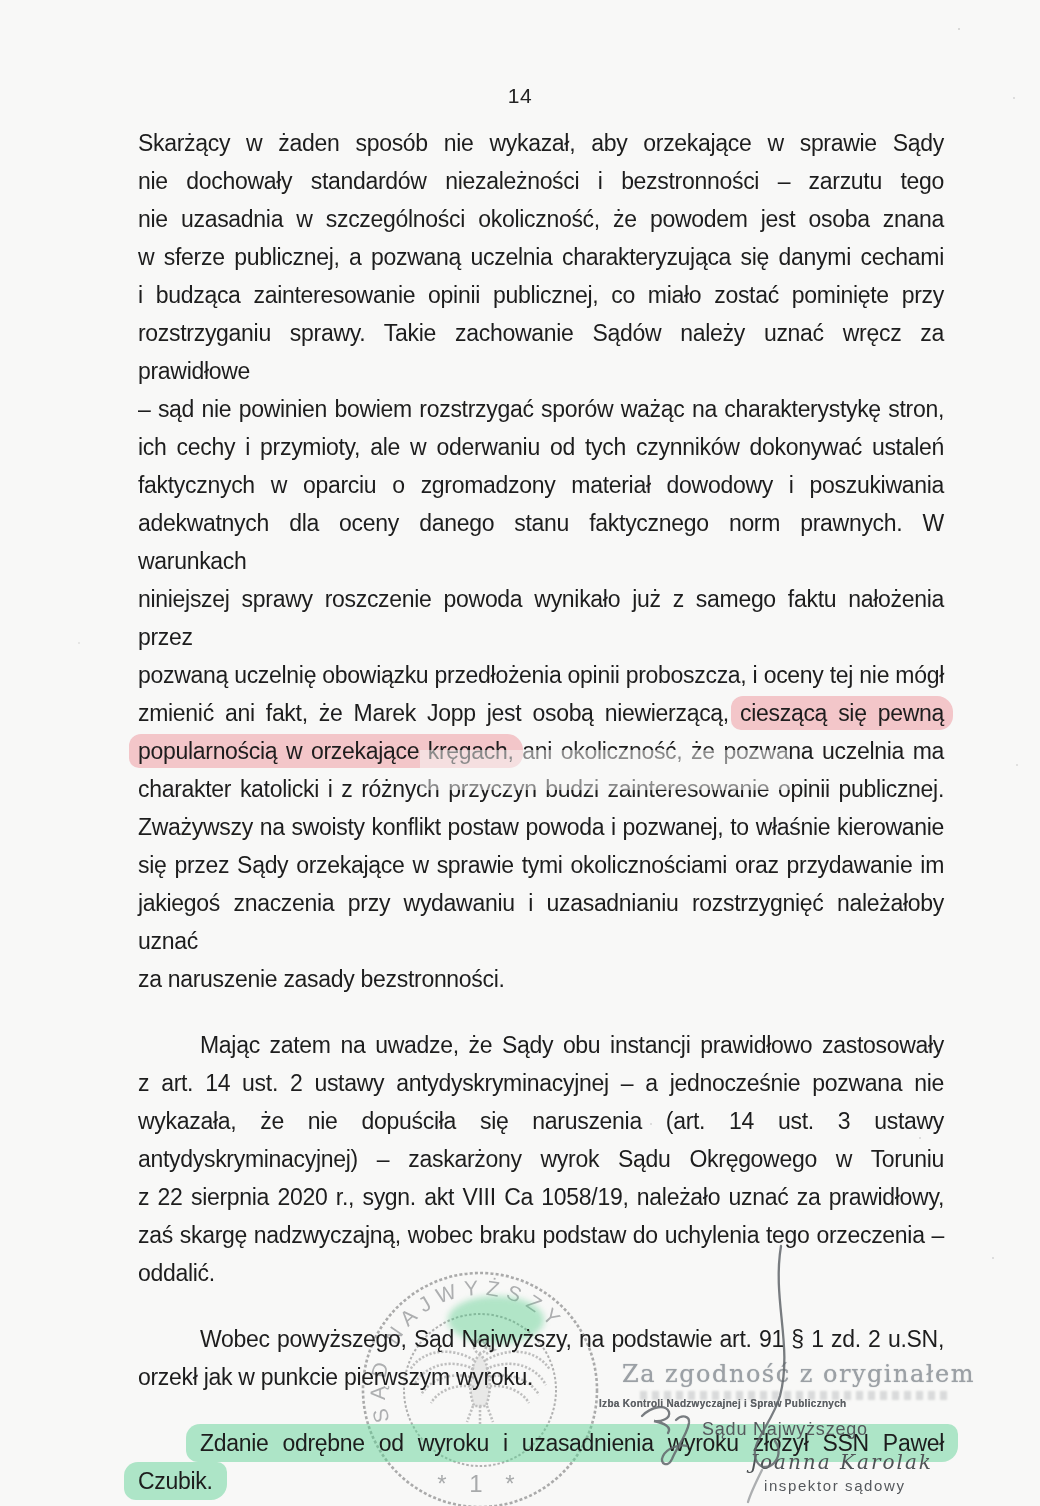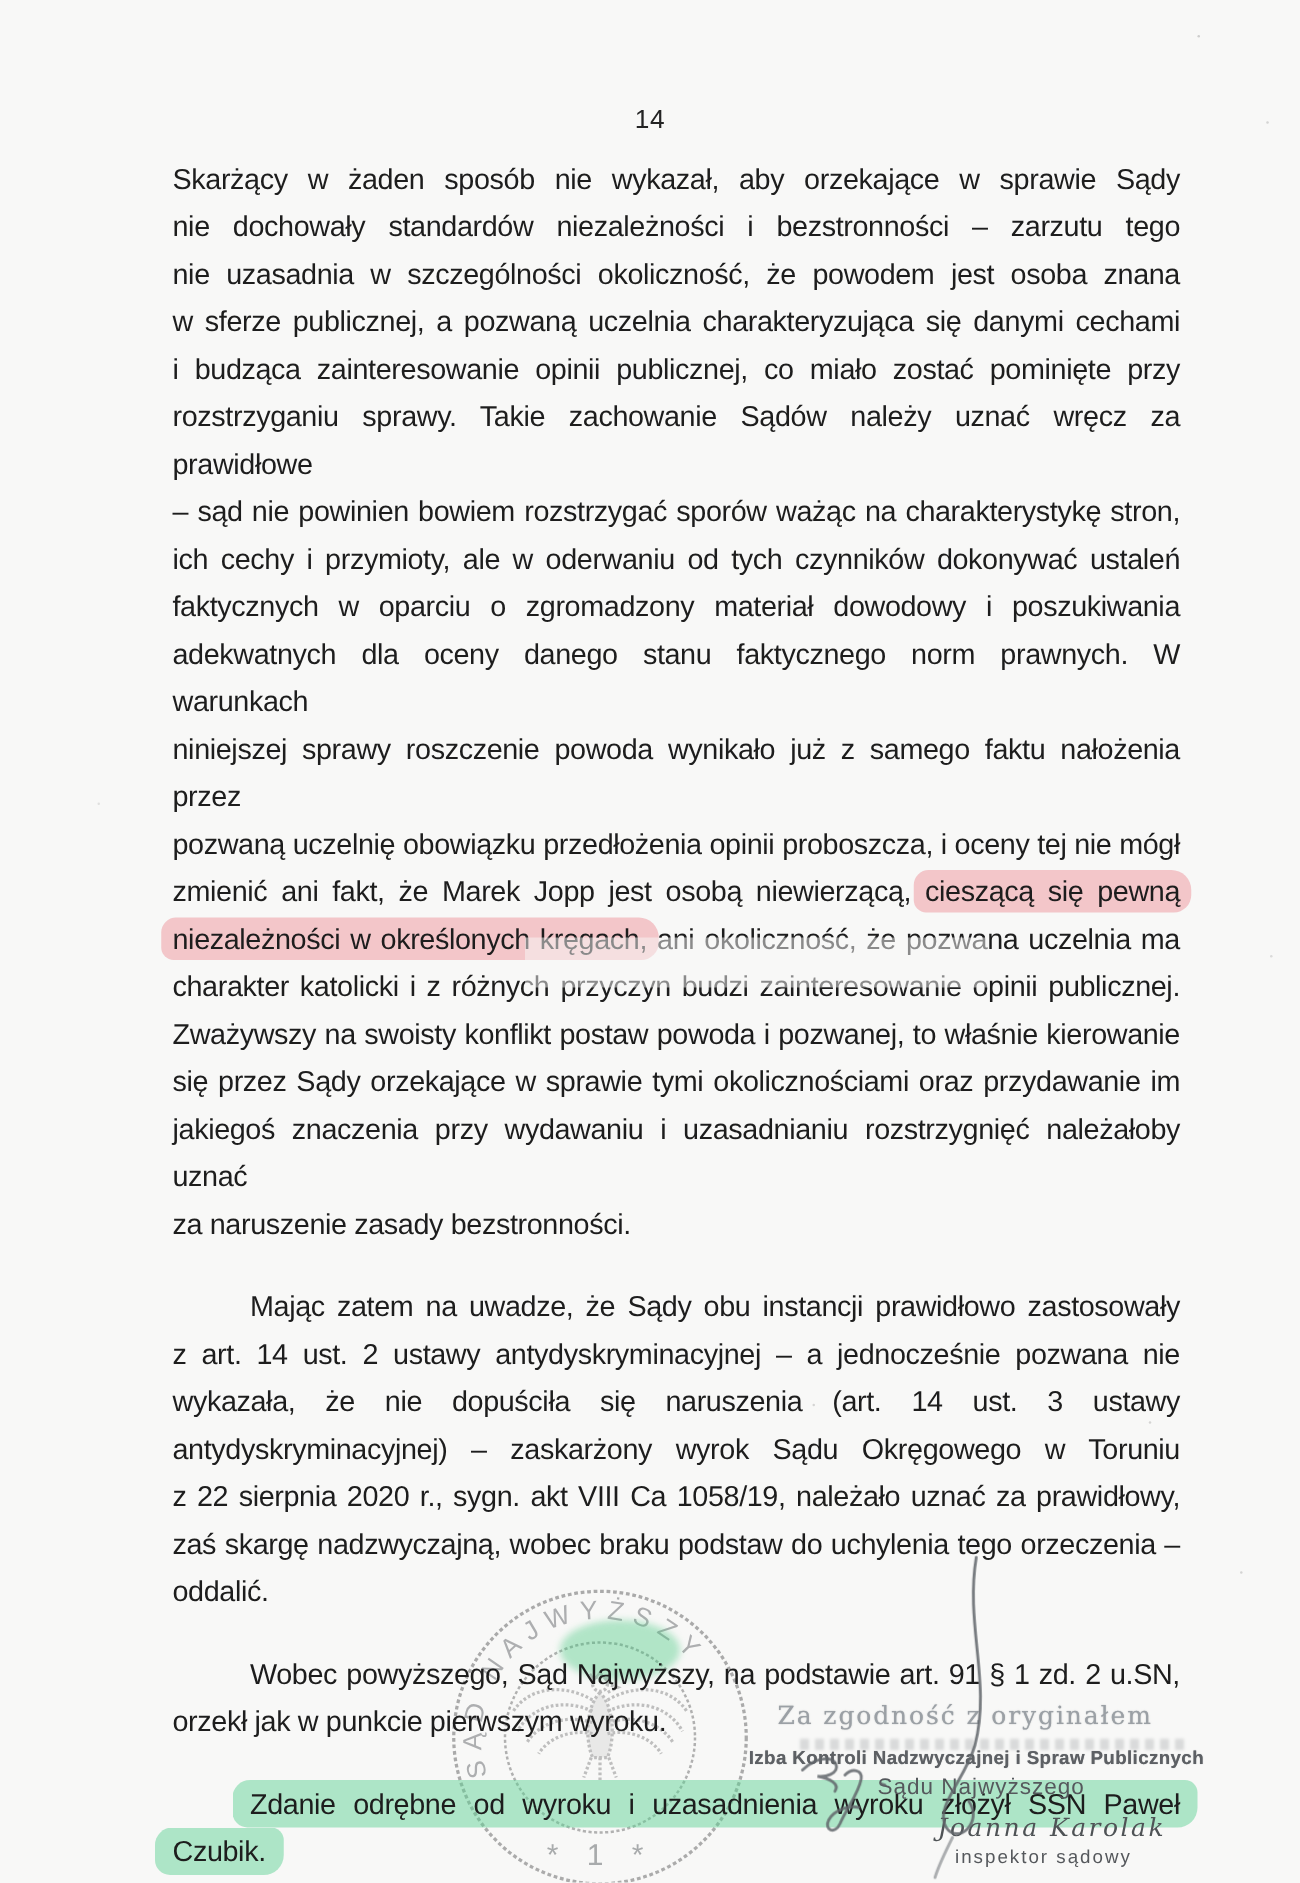--- a/index.html
+++ b/index.html
@@ -51,29 +51,29 @@
   }
   .stamp text{fill:var(--stamp);font-family:"Liberation Sans",sans-serif;}
   .green-blob{
     position:absolute;left:448px;top:1296px;width:96px;height:48px;z-index:2;
     background:rgba(70,200,128,.4);border-radius:50%;filter:blur(3px);
   }
   
   .cert{position:absolute;z-index:4;color:var(--cert);}
   .cert-original{
     left:622px;top:1360px;font-family:"DejaVu Serif","Liberation Serif",serif;
-    font-size:20px;letter-spacing:1.5px;color:#9ba0a5;filter:blur(.45px);
+    font-size:24px;letter-spacing:1.5px;color:#9ba0a5;filter:blur(.45px);
     text-shadow:0 0 1px rgba(140,145,150,.7);
   }
   .cert-smudge{
     left:640px;top:1391px;width:310px;height:9px;opacity:.28;filter:blur(1.2px);
     background:repeating-linear-gradient(90deg,rgba(110,115,120,.8) 0 7px,transparent 7px 12px);
   }
   .cert-chamber{
-    left:599px;top:1398px;font-size:15px;font-weight:bold;letter-spacing:.3px;
+    left:599px;top:1398px;font-size:10px;font-weight:bold;letter-spacing:.3px;
     color:#5d6064;filter:blur(.3px);text-shadow:0 0 .6px rgba(90,95,100,.8);
   }
   .cert-court{
     left:702px;top:1419px;font-size:18px;letter-spacing:.8px;color:#55585c;filter:blur(.3px);
   }
   .cert-name{
     left:750px;top:1450px;font-family:"DejaVu Serif","Liberation Serif",serif;
     font-style:italic;font-size:20px;letter-spacing:2px;color:#4f5356;filter:blur(.25px);
   }
   .cert-title{
@@ -137,21 +137,21 @@
       <div class="line"><span>w sferze publicznej, a pozwaną uczelnia charakteryzująca się danymi cechami</span></div>
       <div class="line"><span>i budząca zainteresowanie opinii publicznej, co miało zostać pominięte przy</span></div>
       <div class="line"><span>rozstrzyganiu sprawy. Takie zachowanie Sądów należy uznać wręcz za prawidłowe</span></div>
       <div class="line"><span>– sąd nie powinien bowiem rozstrzygać sporów ważąc na charakterystykę stron,</span></div>
       <div class="line"><span>ich cechy i przymioty, ale w oderwaniu od tych czynników dokonywać ustaleń</span></div>
       <div class="line"><span>faktycznych w oparciu o zgromadzony materiał dowodowy i poszukiwania</span></div>
       <div class="line"><span>adekwatnych dla oceny danego stanu faktycznego norm prawnych. W warunkach</span></div>
       <div class="line"><span>niniejszej sprawy roszczenie powoda wynikało już z samego faktu nałożenia przez</span></div>
       <div class="line"><span>pozwaną uczelnię obowiązku przedłożenia opinii proboszcza, i oceny tej nie mógł</span></div>
       <div class="line"><span>zmienić ani fakt, że Marek Jopp jest osobą niewierzącą, </span><span class="hl-pink">cieszącą się pewną</span></div>
-      <div class="line"><span class="hl-pink">niezależności w określonych kręgach,</span><span> ani okoliczność, że pozwana uczelnia ma</span></div>
+      <div class="line"><span class="hl-pink">popularnością w orzekające kręgach,</span><span> ani okoliczność, że pozwana uczelnia ma</span></div>
       <div class="line"><span>charakter katolicki i z różnych przyczyn budzi zainteresowanie opinii publicznej.</span></div>
       <div class="line"><span>Zważywszy na swoisty konflikt postaw powoda i pozwanej, to właśnie kierowanie</span></div>
       <div class="line"><span>się przez Sądy orzekające w sprawie tymi okolicznościami oraz przydawanie im</span></div>
       <div class="line"><span>jakiegoś znaczenia przy wydawaniu i uzasadnianiu rozstrzygnięć należałoby uznać</span></div>
       <div class="line last"><span>za naruszenie zasady bezstronności.</span></div>
     </div>
     <div>
       <div class="line indent"><span>Mając zatem na uwadze, że Sądy obu instancji prawidłowo zastosowały</span></div>
       <div class="line"><span>z art. 14 ust. 2 ustawy antydyskryminacyjnej – a jednocześnie pozwana nie</span></div>
       <div class="line"><span>wykazała, że nie dopuściła się naruszenia (art. 14 ust. 3 ustawy</span></div>

